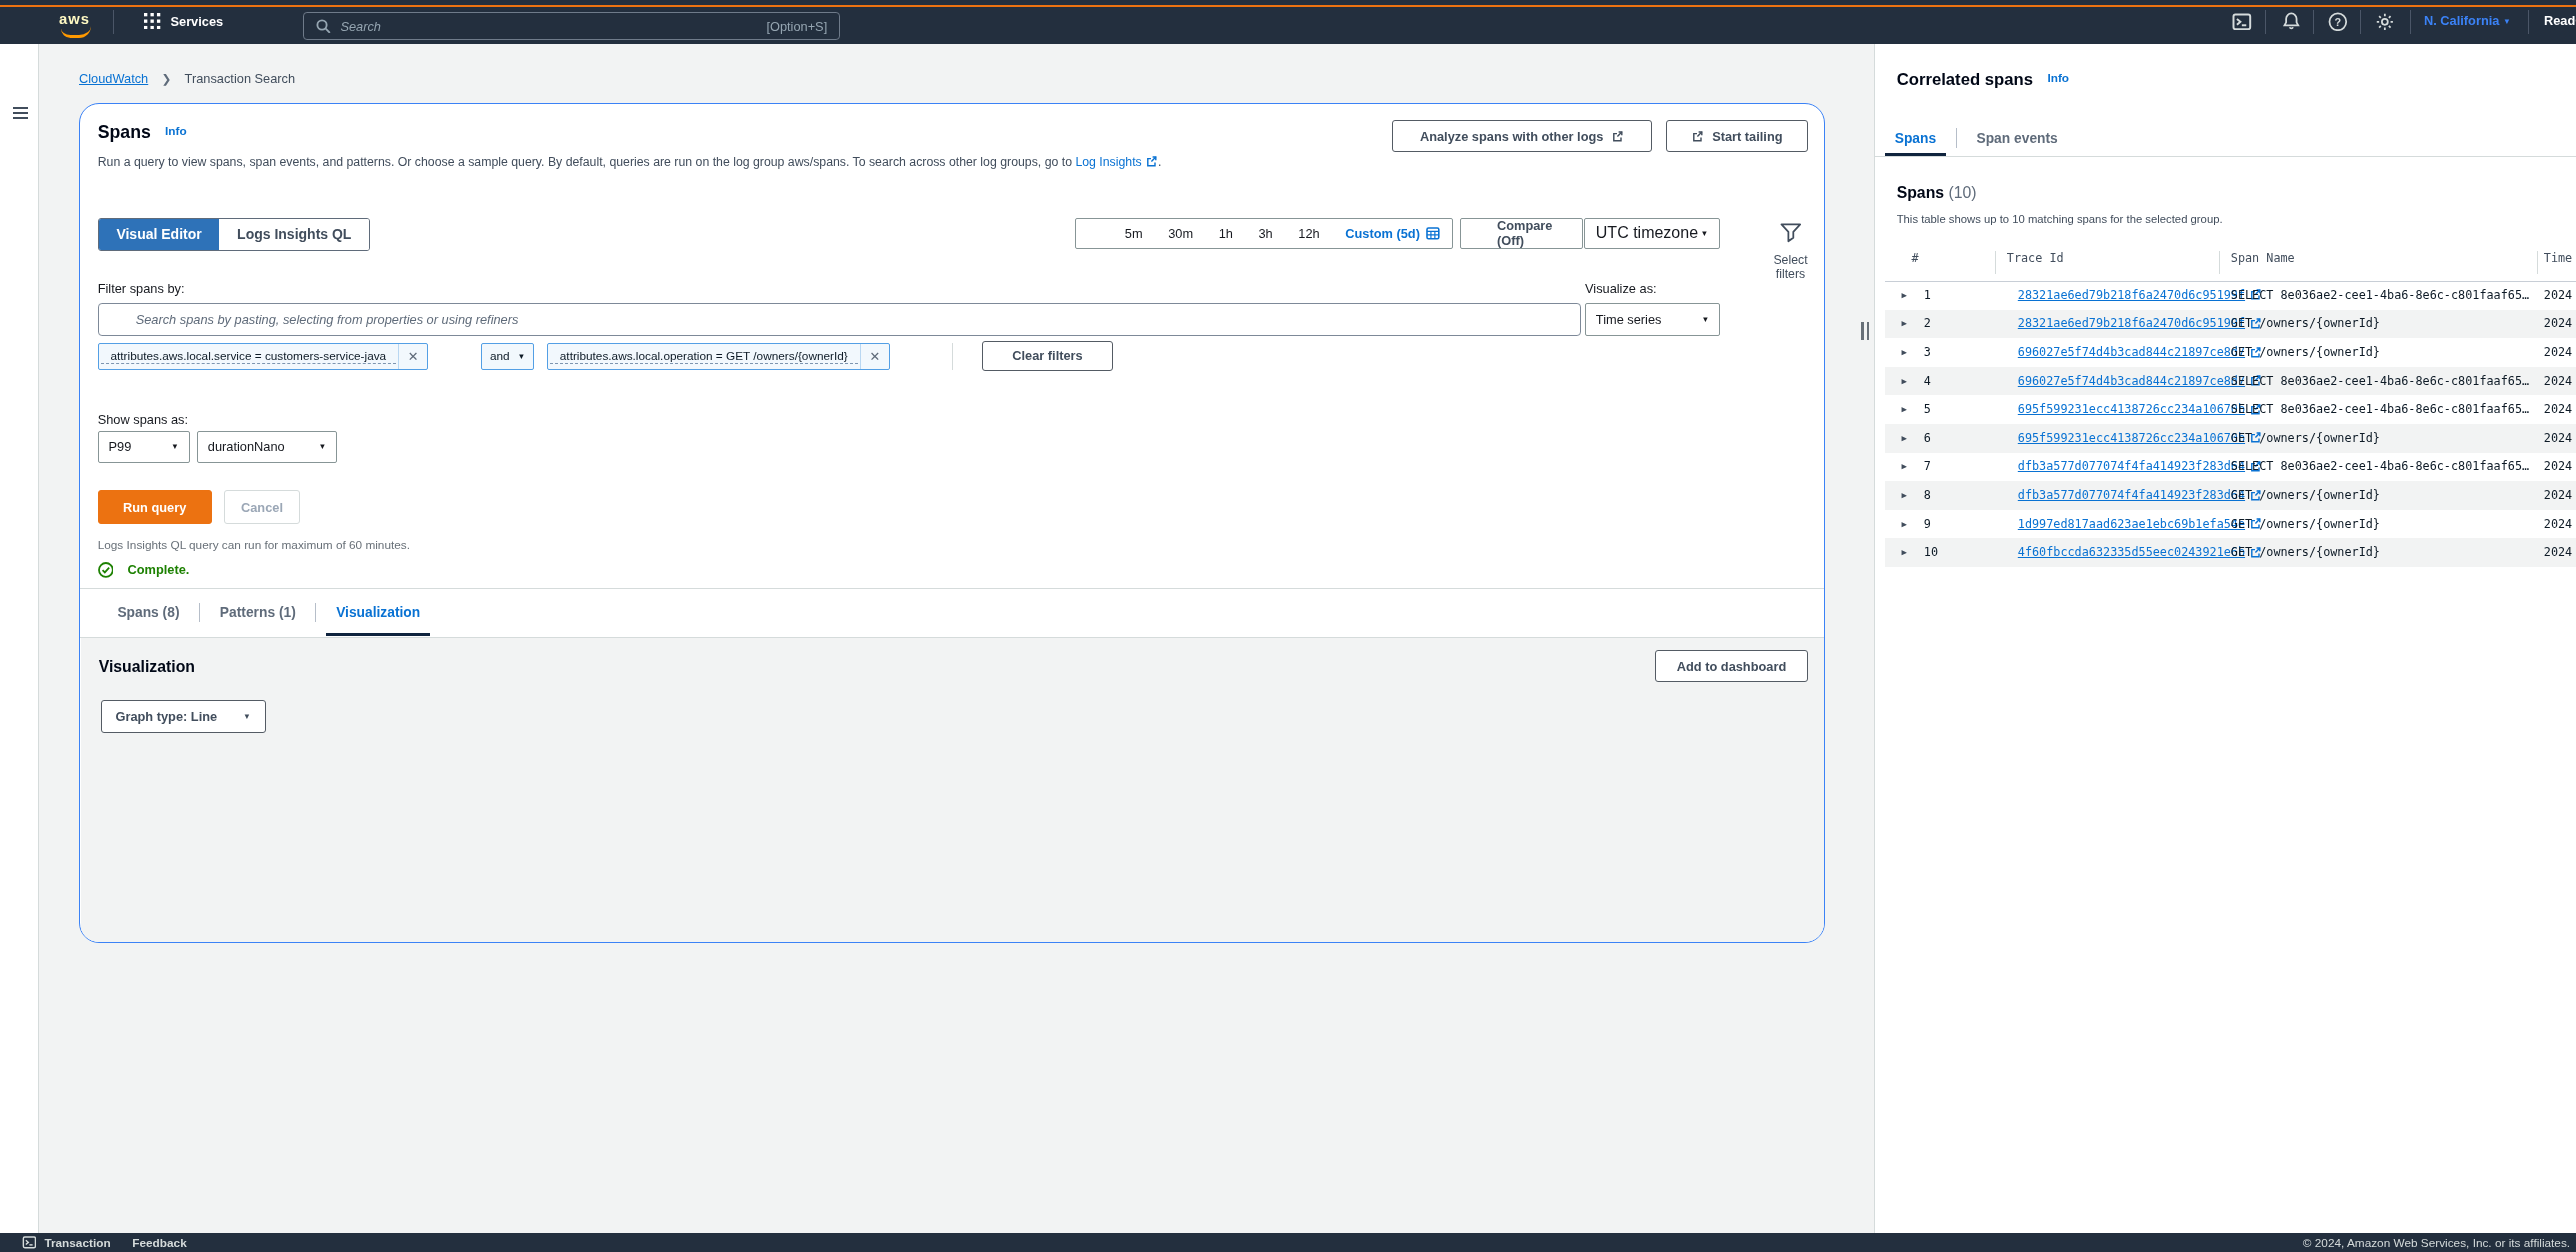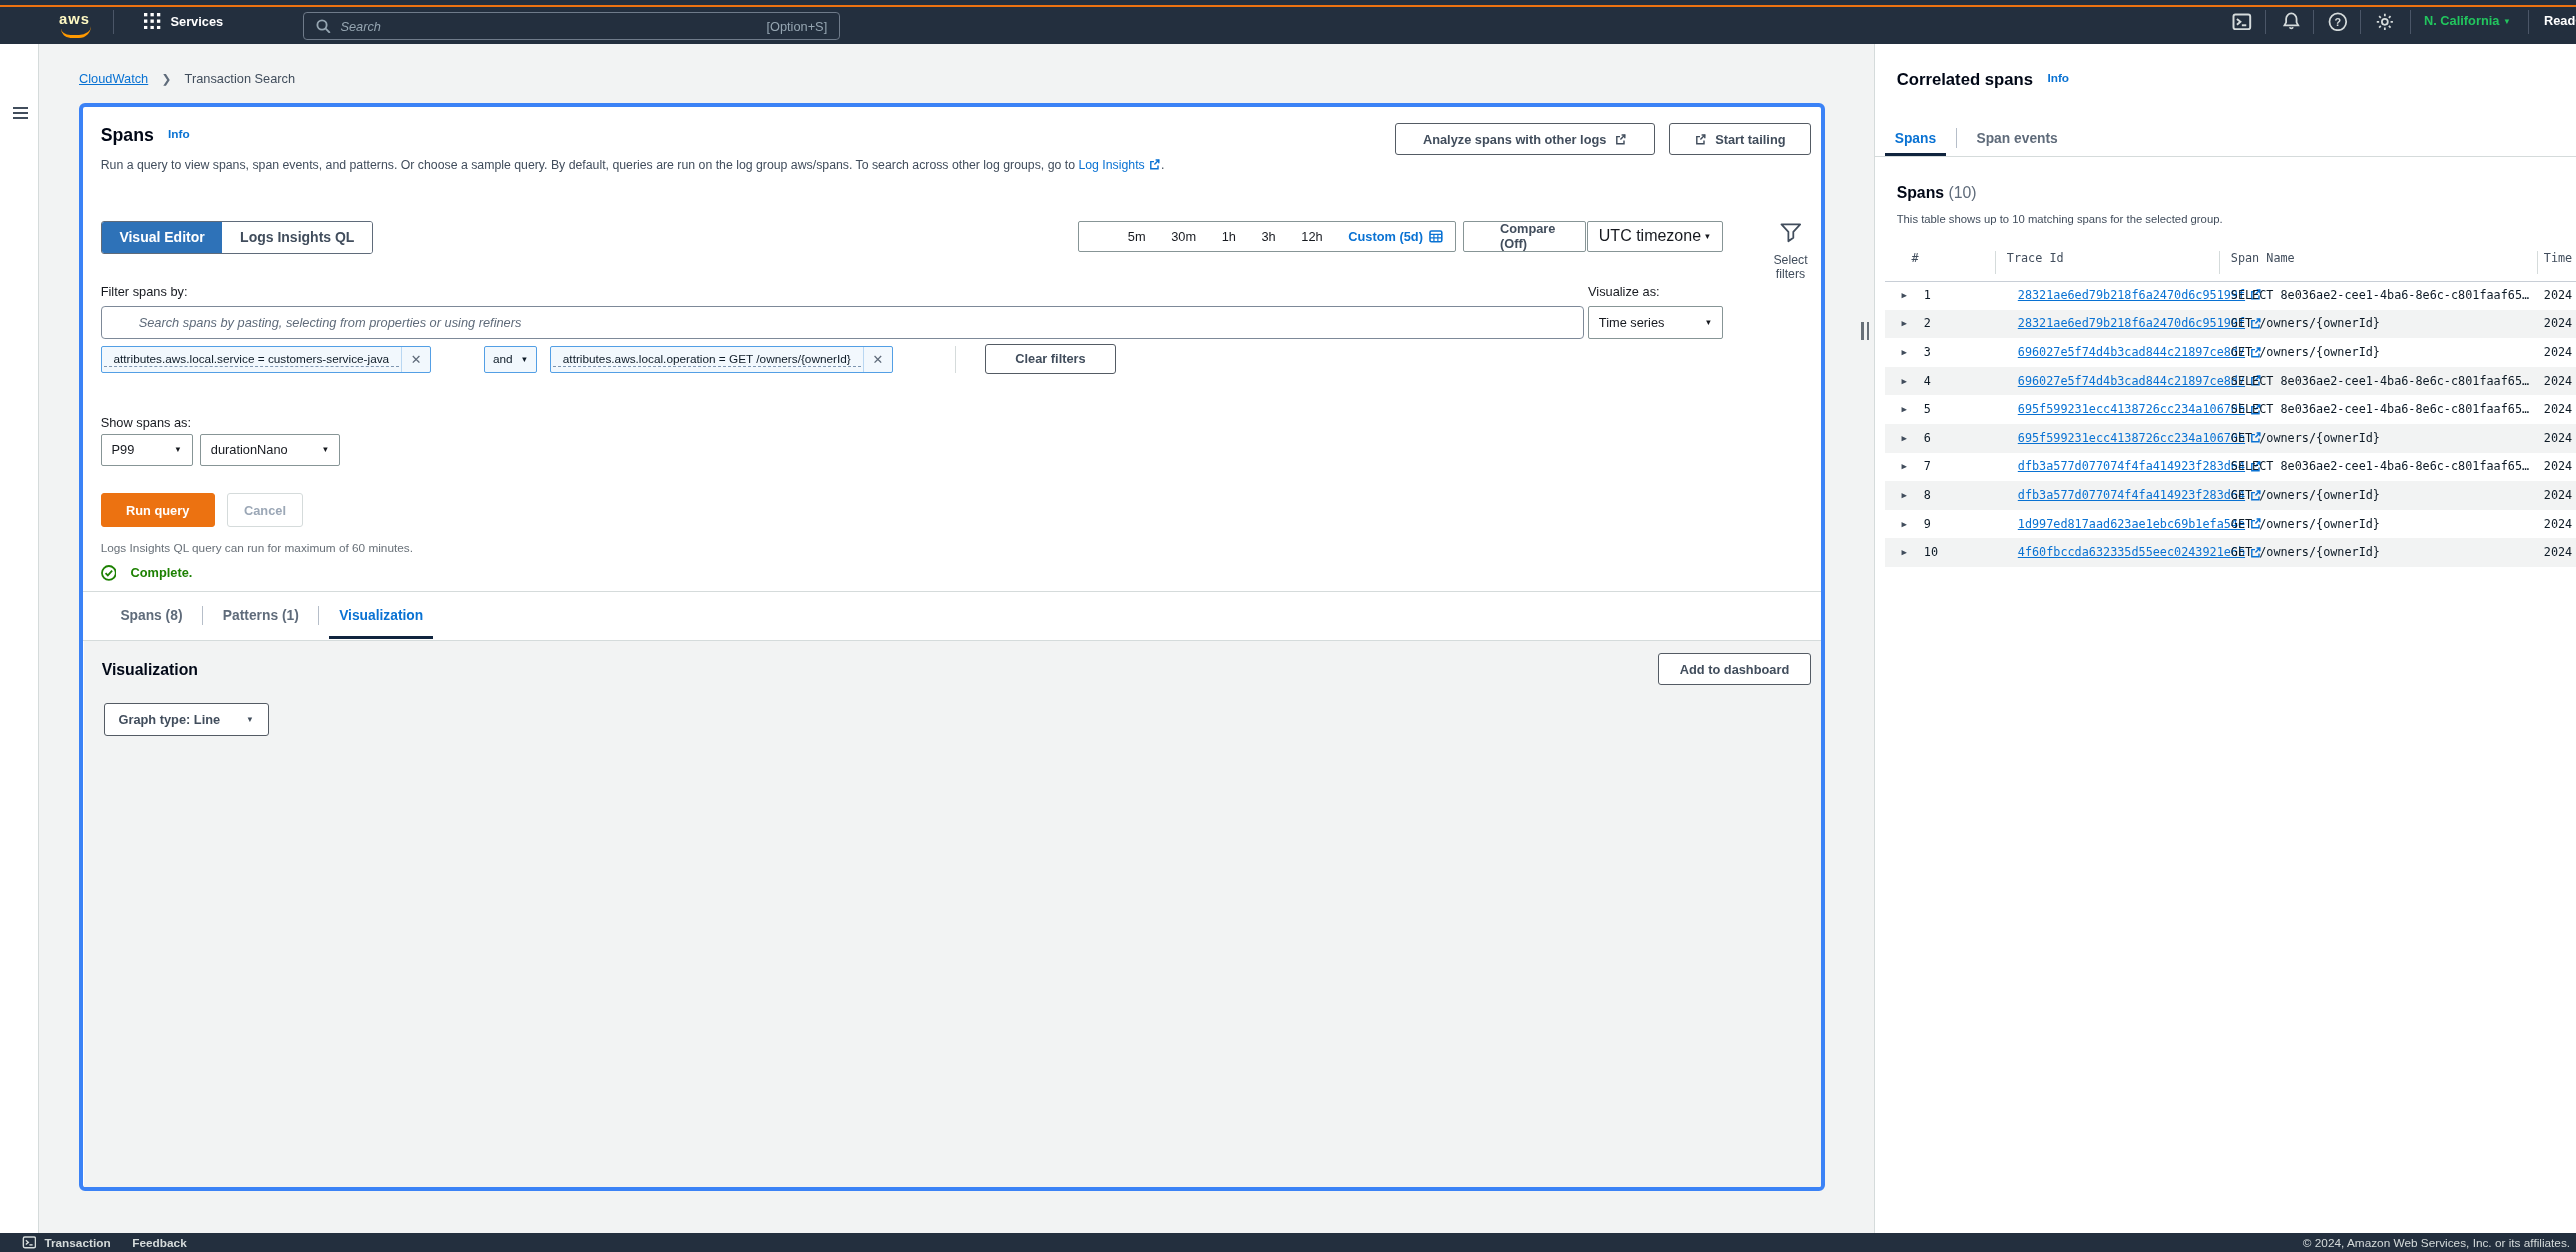--- a/index.html
+++ b/index.html
@@ -13,35 +13,35 @@
   .awslogo .t{color:#fef9c3;font-weight:bold;font-size:14.8px;letter-spacing:1px;}
   .awslogo .smile{position:absolute;left:2px;top:15.8px;width:29.5px;height:9.8px;
      border-bottom:3px solid #f90;border-radius:0 0 14.8px 11.8px;}
   .hdr-div{position:absolute;top:9.8px;width:1px;height:24.6px;background:#4b5667;}
   .hdr-txt{color:#fff;font-size:12.8px;font-weight:bold;}
   .searchbox{position:absolute;left:303px;top:11.8px;width:537px;height:28.6px;background:#232f3e;
      border:1px solid #6f7b8a;border-radius:3.9px;display:flex;align-items:center;padding:0 11.8px;box-sizing:border-box;}
   .searchbox .ph{color:#95a5b1;font-style:italic;font-size:12.8px;margin-left:9.8px;flex:1;}
   .searchbox .short{color:#95a5b1;font-size:12.8px;}
   .hdr-ico{position:absolute;top:10.8px;width:21.7px;height:21.7px;display:flex;align-items:center;justify-content:center;}
-  .region{position:absolute;left:2424px;top:12.8px;color:#22c55e;font-size:12.8px;font-weight:bold;white-space:nowrap;}
+  .region{position:absolute;left:2424px;top:12.8px;color:#3b82f6;font-size:12.8px;font-weight:bold;white-space:nowrap;}
   .caret{font-size:7.9px;vertical-align:middle;}
   .readonly{position:absolute;left:2544px;top:12.8px;width:32.5px;overflow:hidden;color:#fff;font-size:12.8px;font-weight:bold;white-space:nowrap;}
   
   .leftrail{position:absolute;left:0;top:44px;width:39px;height:1189px;background:#fff;border-right:1px solid #d5dbdb;box-sizing:border-box;}
   .hamb{position:absolute;left:12.8px;top:63px;width:14.8px;height:12.8px;cursor:pointer;}
   .hamb i{display:block;height:2px;background:#414d5c;margin-bottom:3px;}
   
   .crumb{position:absolute;left:79px;top:71px;font-size:12.8px;}
   .crumb a{color:#0972d3;text-decoration:underline;}
   .crumb .sep{color:#5f6b7a;margin:0 9.8px;font-size:11.8px;}
   .crumb .cur{color:#414d5c;}
   
-  .card{position:absolute;left:79px;top:103px;width:1746px;height:1088px;background:#fff;
-        border:4px solid #3b82f6;border-radius:6px;box-sizing:border-box;overflow:hidden;}
+  .card{position:absolute;left:79px;top:103px;width:1746px;height:840px;background:#fff;
+        border:1px solid #3b82f6;border-radius:20px;box-sizing:border-box;overflow:hidden;}
   .h2{font-size:17.7px;font-weight:bold;color:#000716;}
   .info{color:#0972d3;font-size:11.8px;font-weight:bold;margin-left:9.8px;vertical-align:3px;}
   .desc{position:absolute;left:17.7px;top:51px;font-size:12.3px;color:#414d5c;}
   .desc a{color:#0972d3;text-decoration:none;}
   .btn{display:inline-flex;align-items:center;justify-content:center;gap:7.9px;background:#fff;
        border:1px solid #545b64;border-radius:3px;font-weight:bold;font-size:12.8px;color:#414d5c;
        box-sizing:border-box;cursor:pointer;white-space:nowrap;}
   .btn-primary{background:#ec7211;border-color:#ec7211;color:#fff;}
   .btn-disabled{border-color:#d5dbdb;color:#9ba7b6;}
   .seg{position:absolute;display:flex;align-items:center;border:1px solid #879596;border-radius:2px;background:#fff;box-sizing:border-box;padding-left:36px;}

